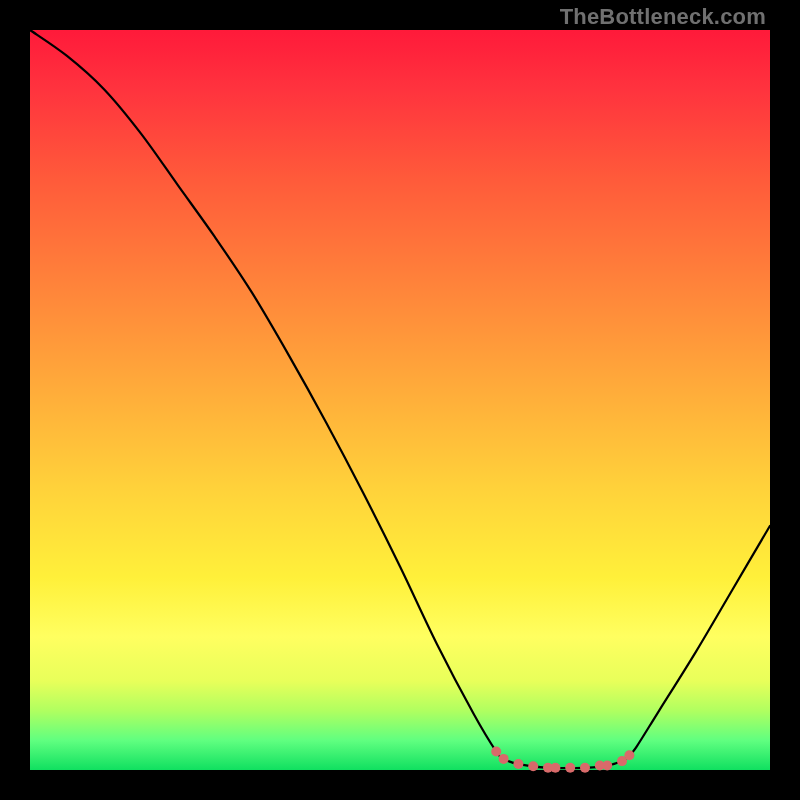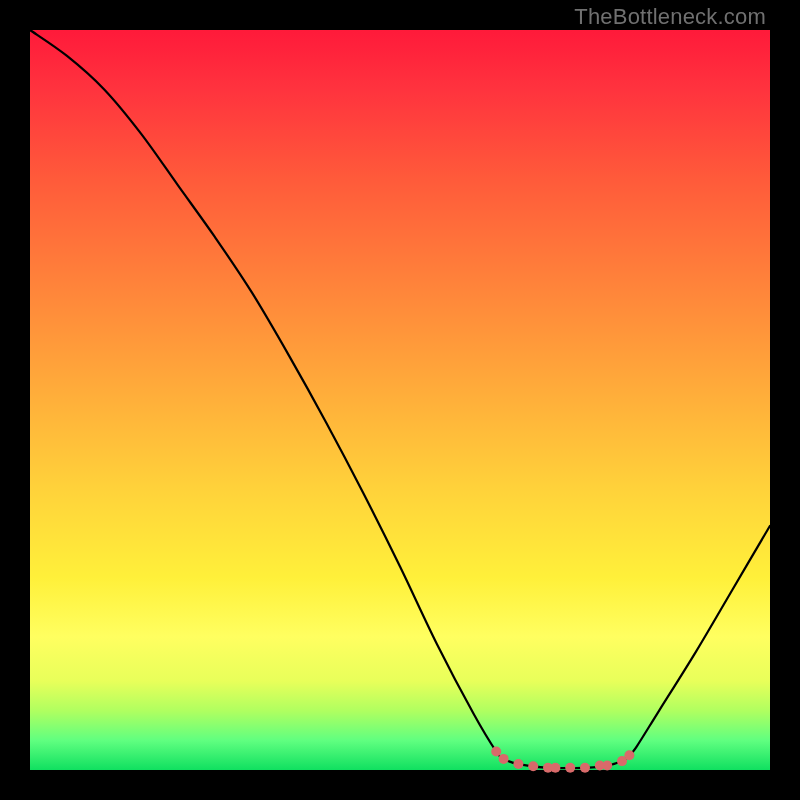--- a/index.html
+++ b/index.html
@@ -39,21 +39,21 @@
       #60ff80 96%,
       #10e060 100%
     );
   }
   .watermark {
     position: absolute;
     top: 4px;
     right: 34px;
     font-size: 22px;
     color: #707070;
-    font-weight: 400;
+    font-weight: 700;
     letter-spacing: 0.2px;
     z-index: 5;
   }
   svg.curve {
     position: absolute;
     left: 0;
     top: 0;
     width: 740px;
     height: 740px;
     overflow: visible;

